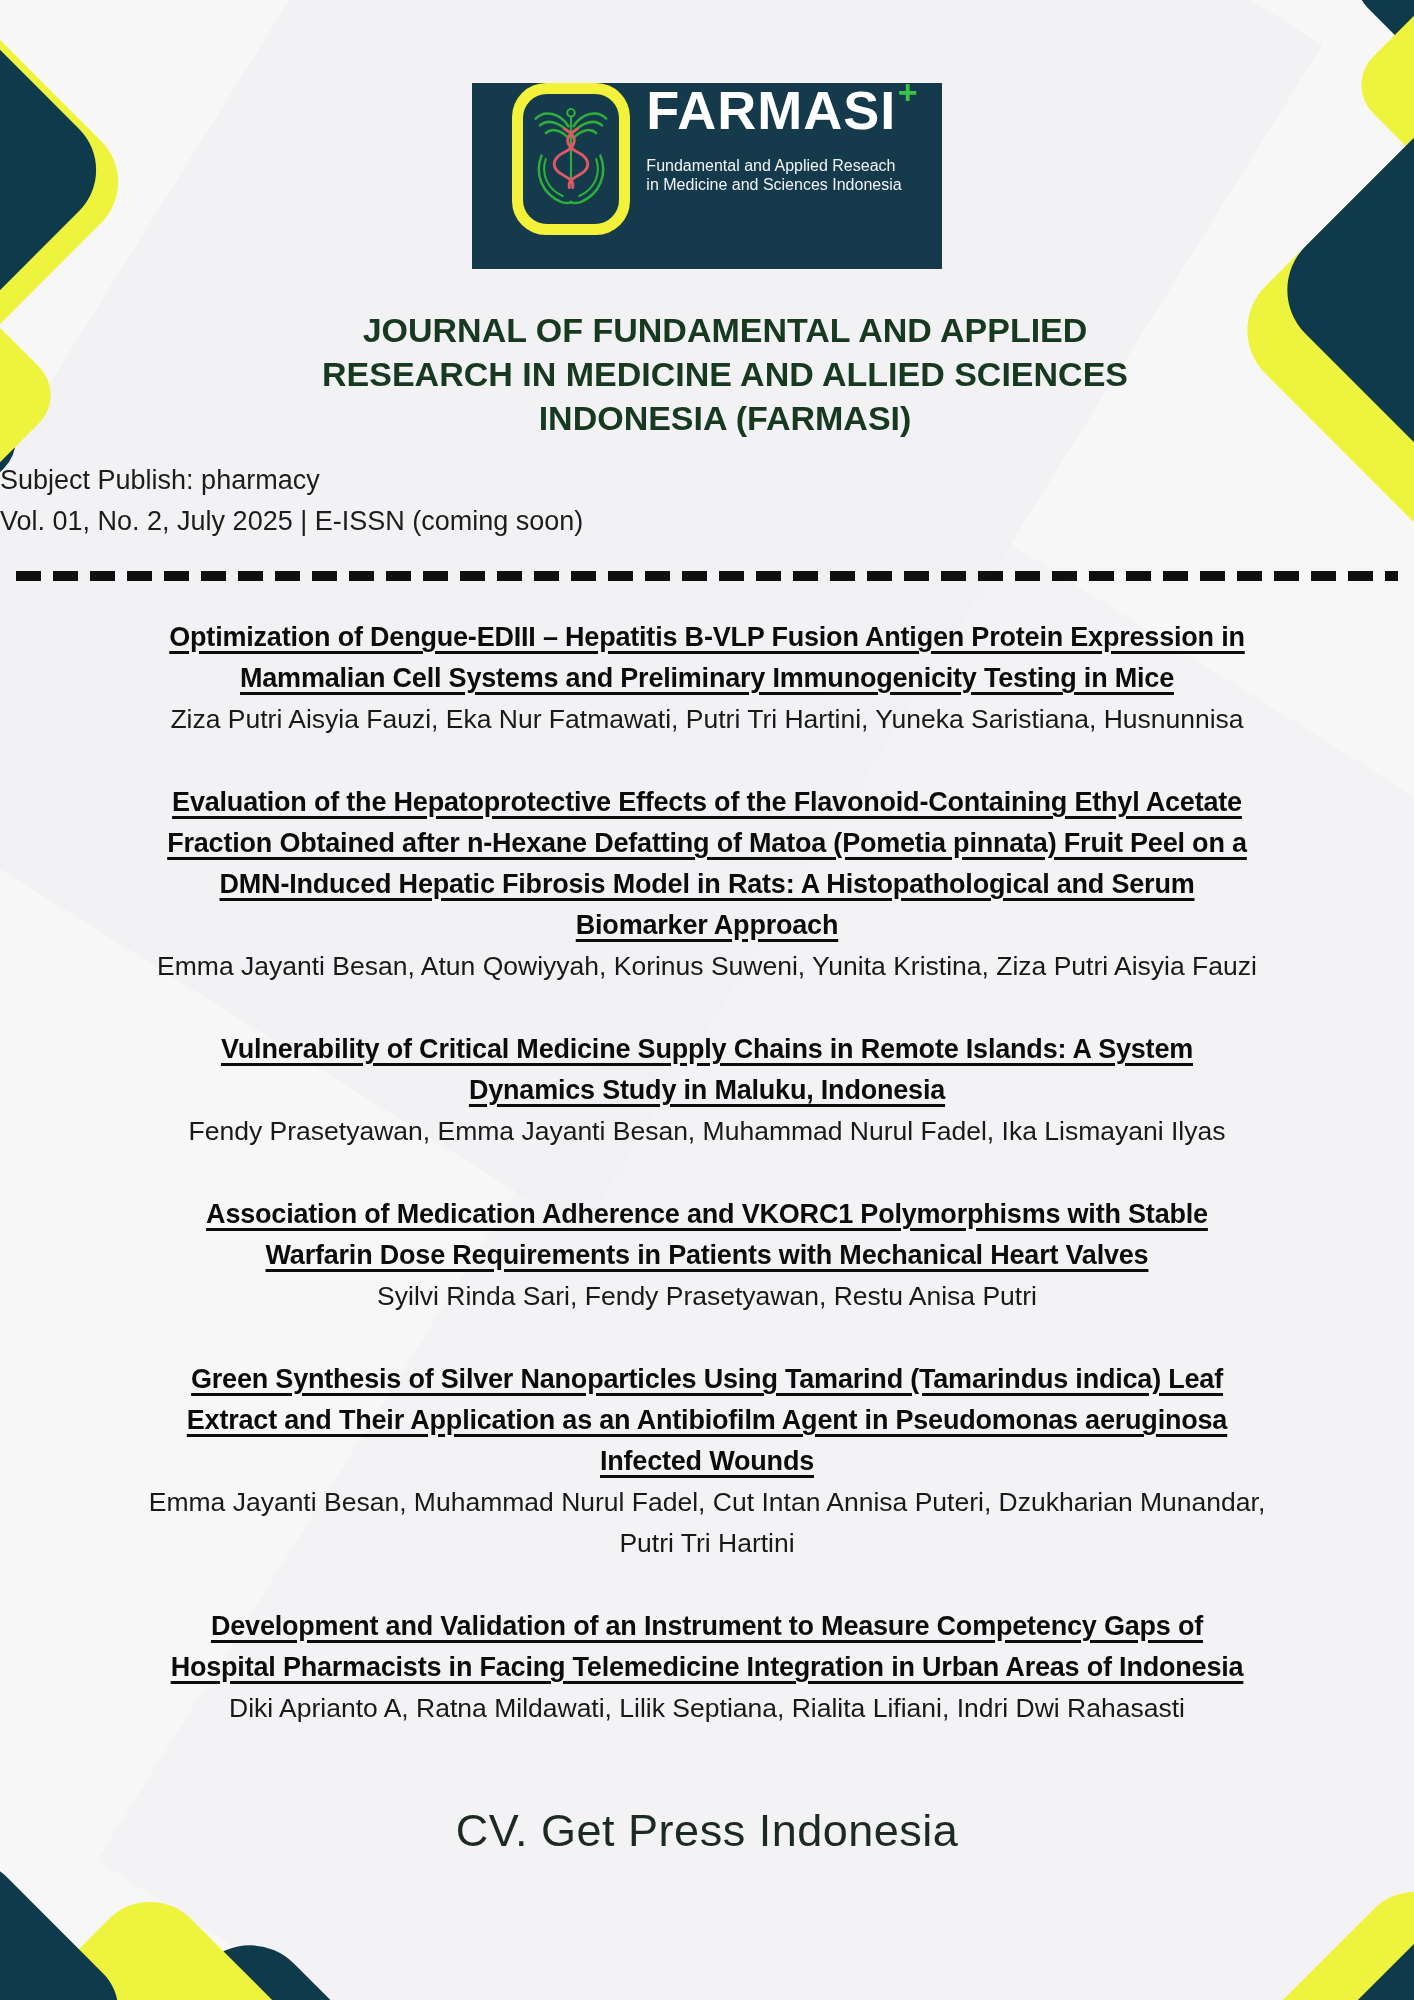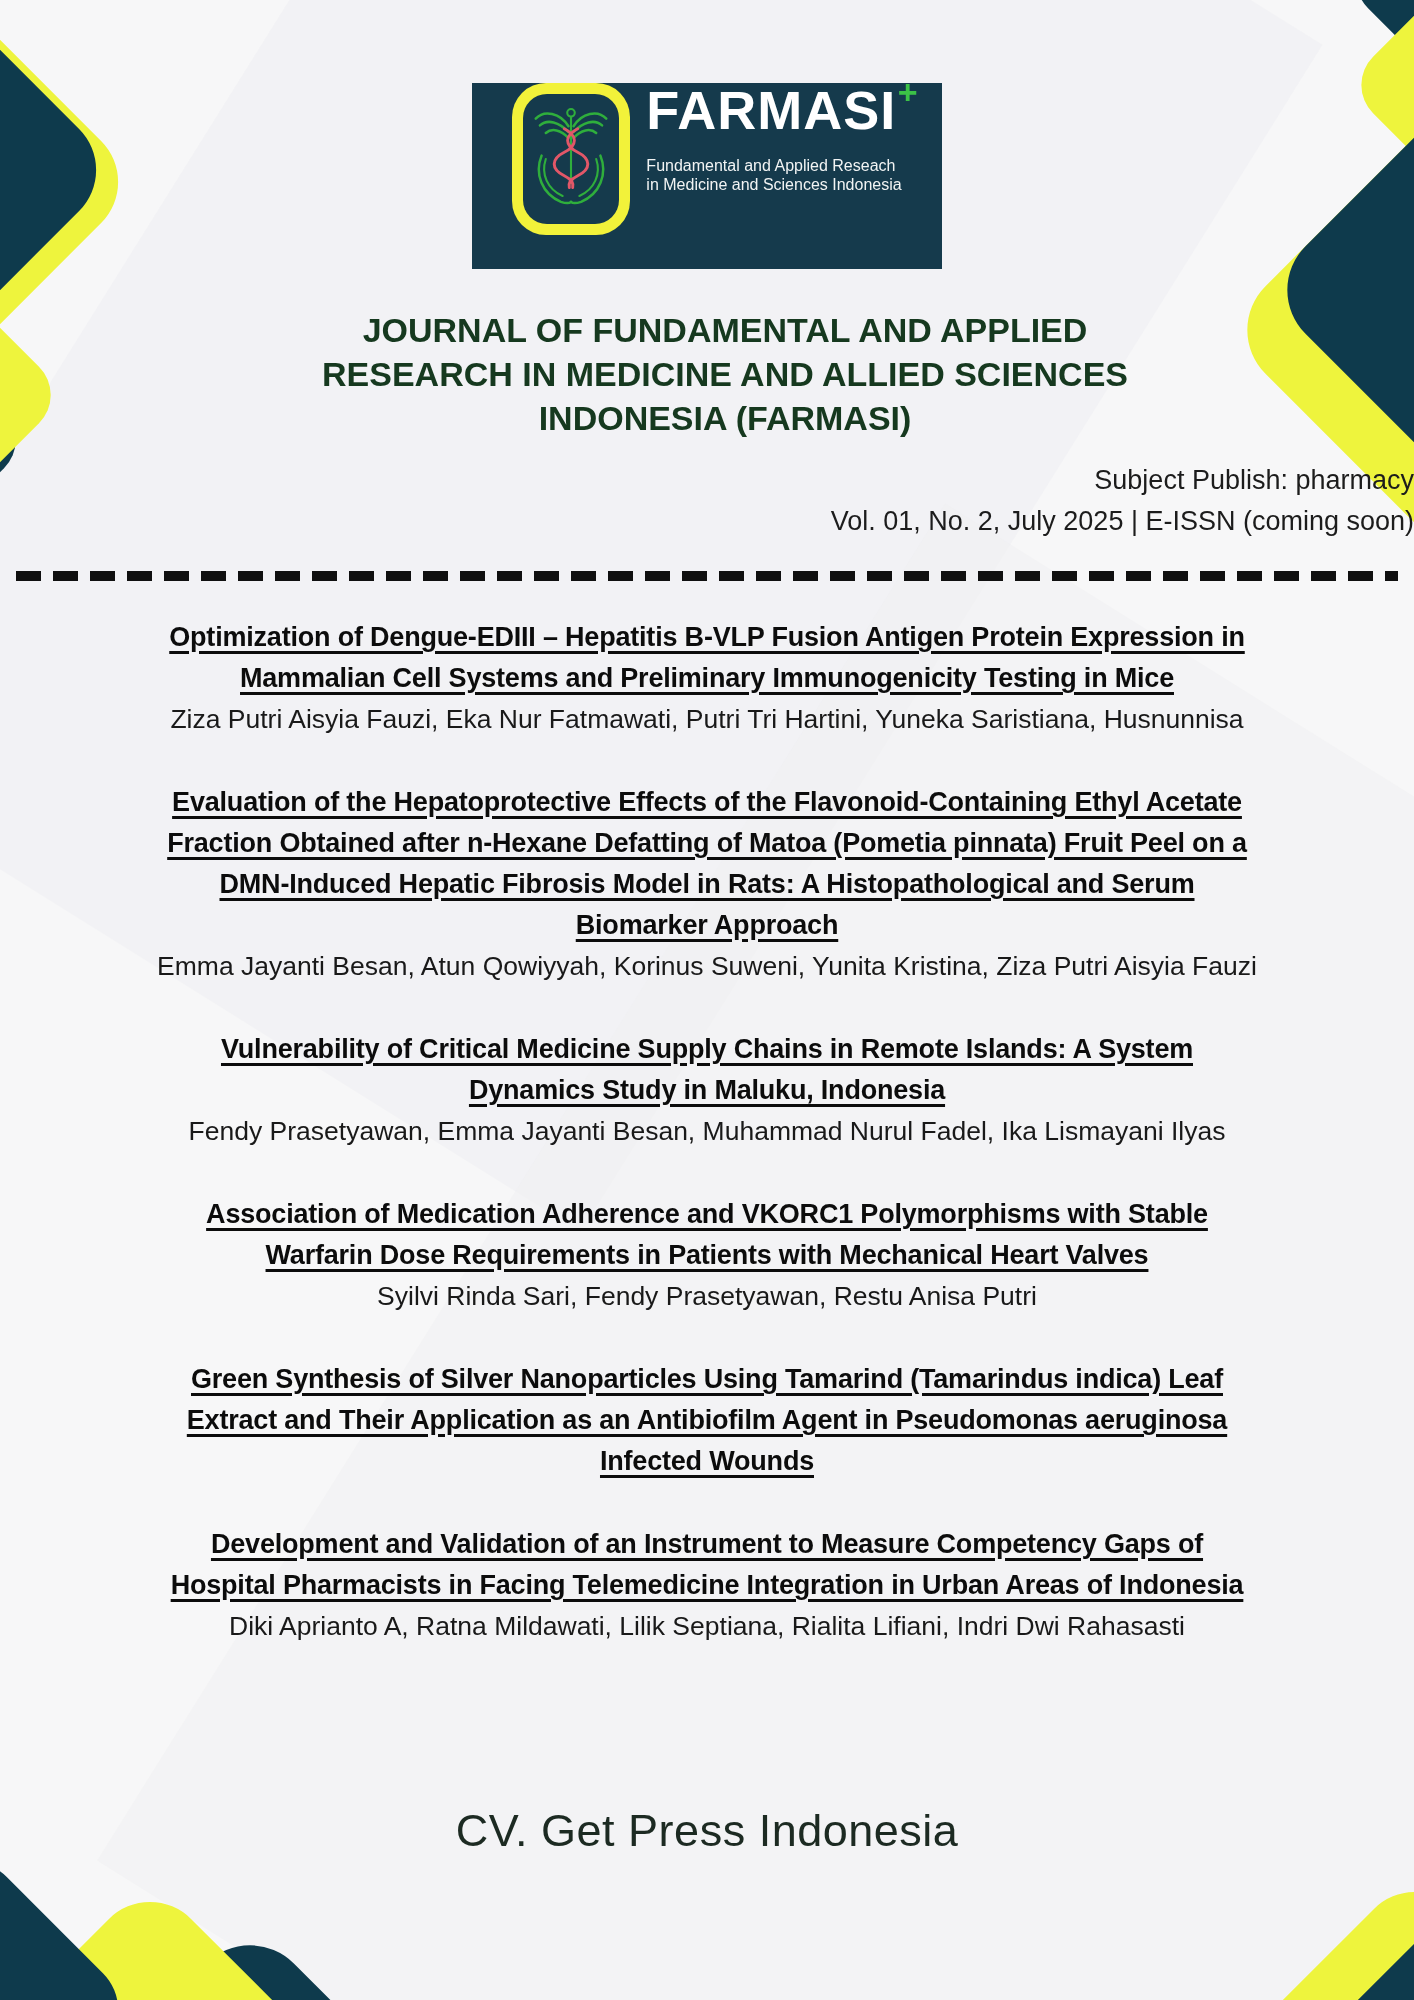--- a/index.html
+++ b/index.html
@@ -48,21 +48,21 @@
   .logo-subtitle { font-size:16px; color:#f2f4f4; line-height:19px; margin-top:5px; white-space:pre-line; }
 
   
   .journal-title {
     position:absolute; z-index:2; top:308px; left:18px; width:100%;
     text-align:center; font-size:34px; font-weight:bold; color:#16391f;
     line-height:44px; letter-spacing:0px; white-space:pre-line;
   }
   .issue-info {
     position:absolute; z-index:2; top:460px; left:0; width:100%;
-    text-align:right; font-size:27px; color:#1c1c1c; line-height:41px; font-weight:normal;
+    text-align:left; font-size:27px; color:#1c1c1c; line-height:41px; font-weight:normal;
   }
 
   .divider {
     position:absolute; z-index:2; top:571px; left:16px; right:16px; height:10px;
     background:repeating-linear-gradient(90deg, #101010 0 25px, transparent 25px 37px);
   }
 
   
   .articles { position:absolute; z-index:2; top:617px; left:50px; right:50px; }
   .article { margin-bottom:42px; text-align:center; }
@@ -167,20 +167,22 @@
     </div>
     <div class="article">
       <div class="article-title">Association of Medication Adherence and VKORC1 Polymorphisms with Stable
 Warfarin Dose Requirements in Patients with Mechanical Heart Valves</div>
       <div class="article-authors">Syilvi Rinda Sari, Fendy Prasetyawan, Restu Anisa Putri</div>
     </div>
     <div class="article">
       <div class="article-title">Green Synthesis of Silver Nanoparticles Using Tamarind (Tamarindus indica) Leaf
 Extract and Their Application as an Antibiofilm Agent in Pseudomonas aeruginosa
 Infected Wounds</div>
+      <div class="article-authors">Emma Jayanti Besan, Muhammad Nurul Fadel, Cut Intan Annisa Puteri, Dzukharian Munandar,
+Putri Tri Hartini</div>
     </div>
     <div class="article">
       <div class="article-title">Development and Validation of an Instrument to Measure Competency Gaps of
 Hospital Pharmacists in Facing Telemedicine Integration in Urban Areas of Indonesia</div>
       <div class="article-authors">Diki Aprianto A, Ratna Mildawati, Lilik Septiana, Rialita Lifiani, Indri Dwi Rahasasti</div>
     </div>
   </div>
 
   <div class="publisher">
     <div class="pub-name">CV. Get Press Indonesia</div>

